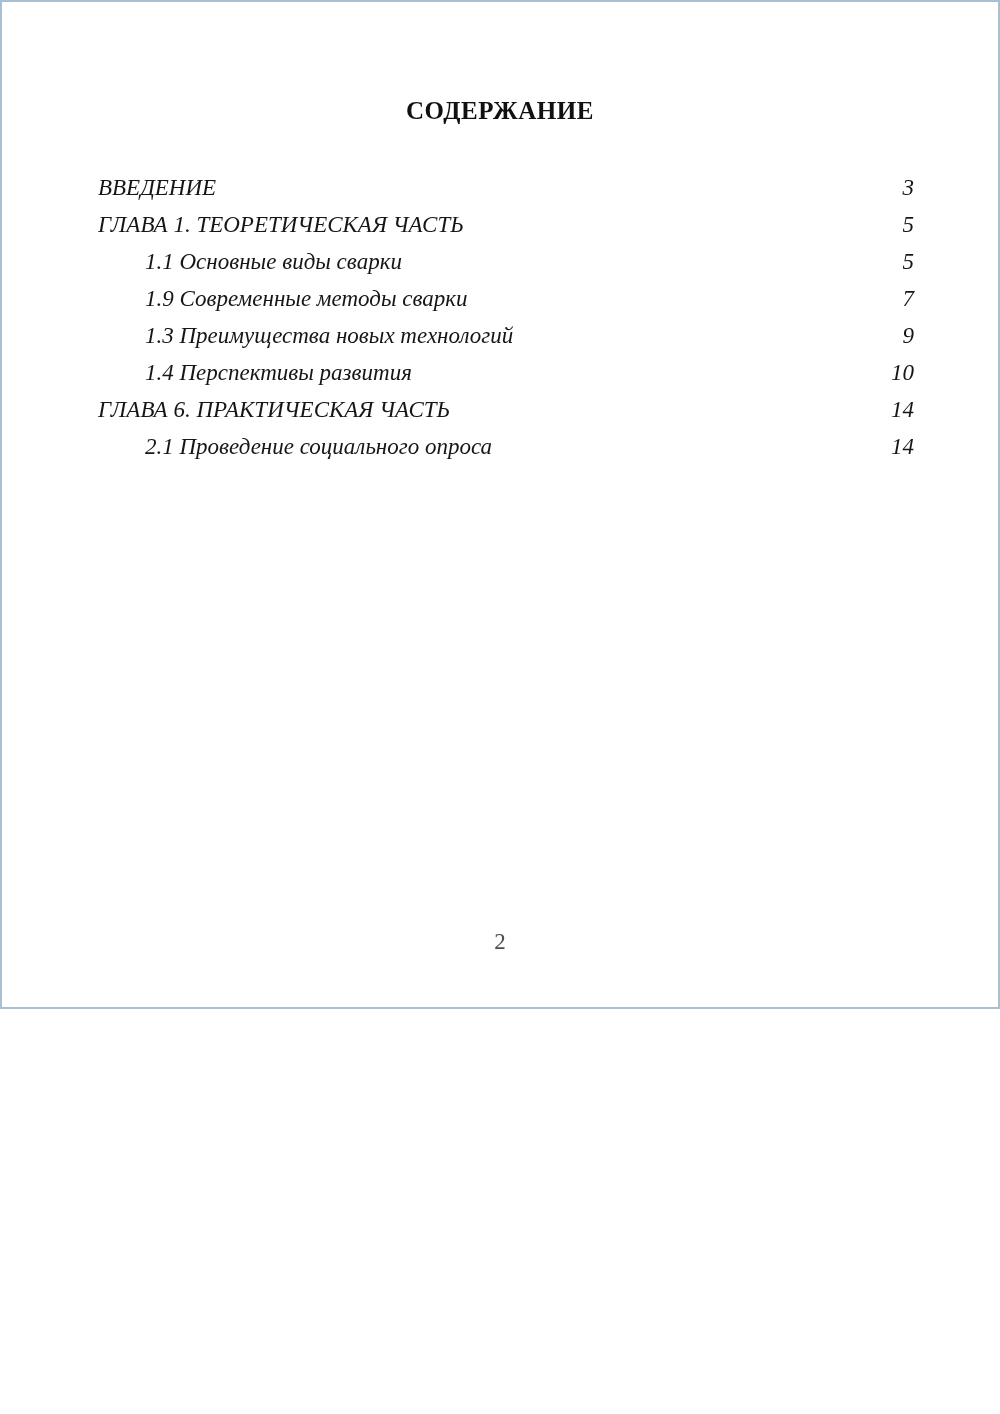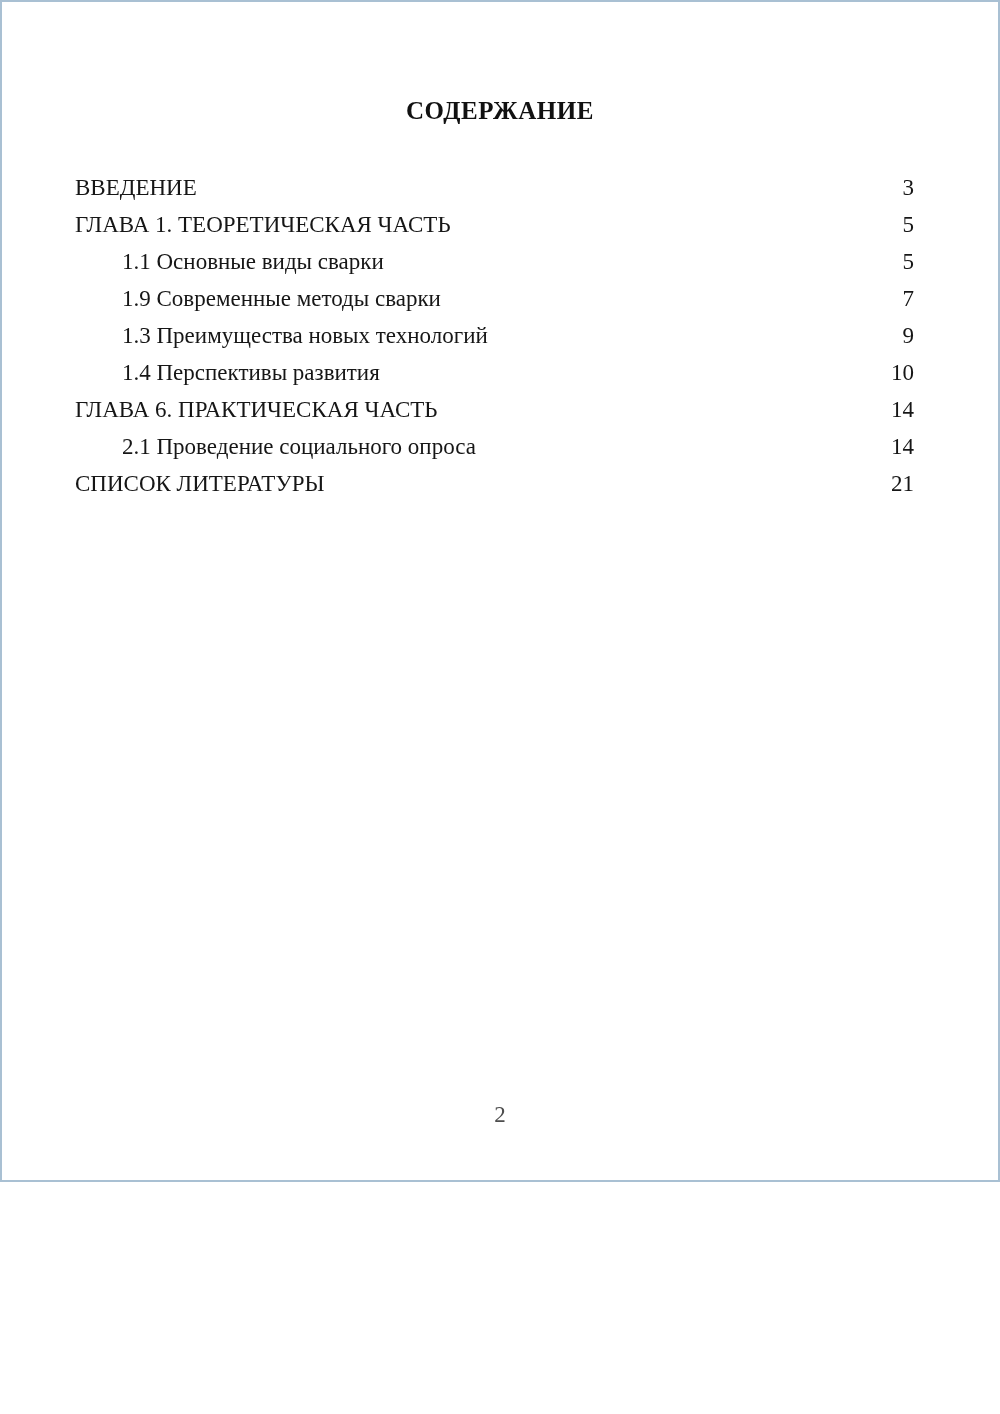--- a/index.html
+++ b/index.html
@@ -3,40 +3,41 @@
 <meta charset="utf-8">
 <style>
   html, body {
     margin: 0;
     padding: 0;
     background: #ffffff;
   }
   .page {
     position: relative;
     width: 1000px;
-    height: 1182px;
+    height: 1009px;
     box-sizing: border-box;
     background: #ffffff;
     border: 2px solid #a9c0d3;
     font-family: "Liberation Serif", "DejaVu Serif", serif;
     color: #1a1a1a;
     overflow: hidden;
   }
   .doc-title {
     margin-top: 95px;
     text-align: center;
     font-size: 25px;
     font-weight: bold;
     letter-spacing: 0.5px;
     color: #111111;
   }
   .toc {
     margin-top: 44px;
-    padding-left: 73px;
+    padding-left: 96px;
     padding-right: 84px;
+    font-style: italic;
   }
   .toc-row {
     display: flex;
     justify-content: space-between;
     align-items: baseline;
     font-size: 23px;
     line-height: 37px;
     color: #161616;
   }
   .toc-row.indent .toc-label {
@@ -106,21 +107,17 @@
         <span class="toc-page">14</span>
       </div>
 
       <div class="toc-row indent">
         <span class="toc-label">2.1 Проведение социального опроса</span>
         <span class="toc-page">14</span>
       </div>
 
 
 
-      <div class="toc-row">
-        <span class="toc-label">СПИСОК ЛИТЕРАТУРЫ</span>
-        <span class="toc-page">21</span>
-      </div>
     </div>
 
   <div class="footer-page-number">2</div>
 
 </div>
 
 </body></html>

